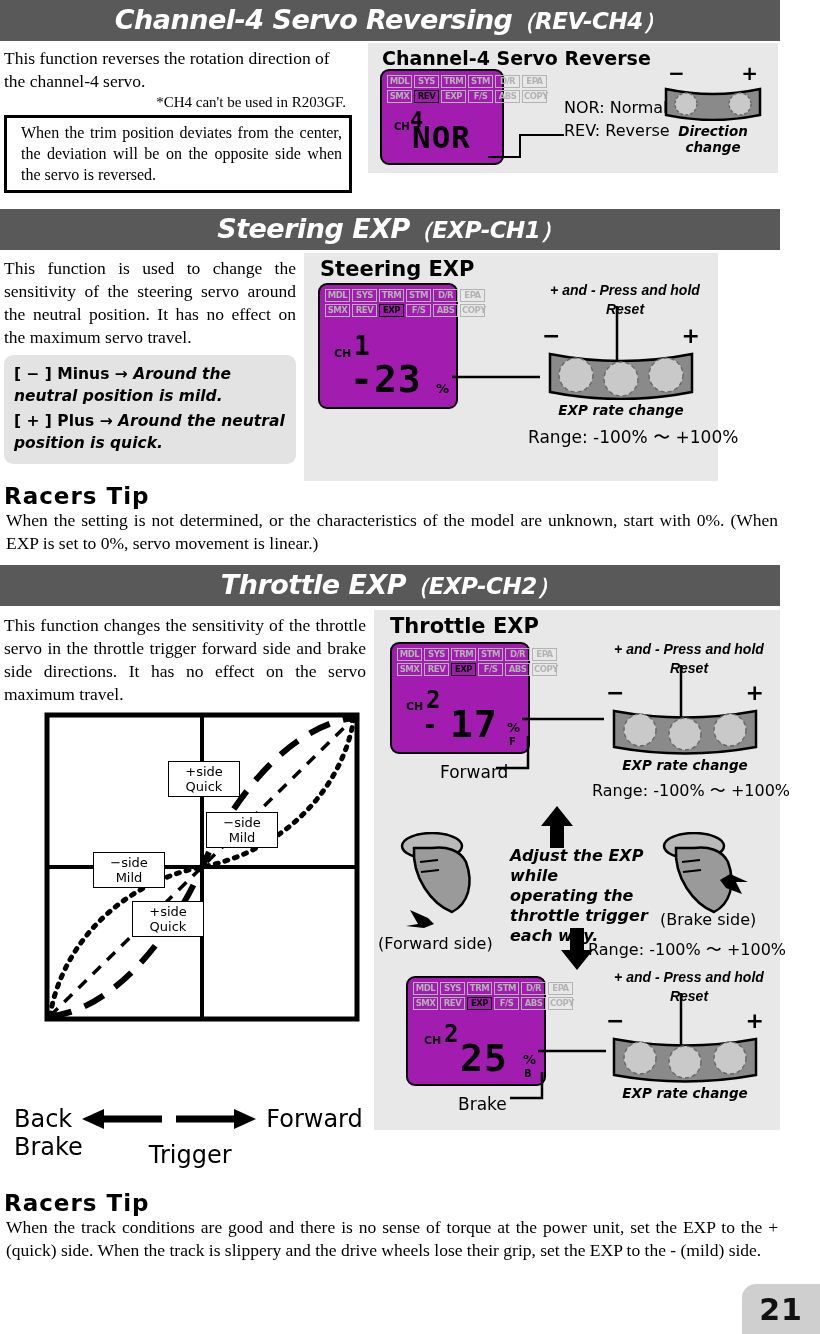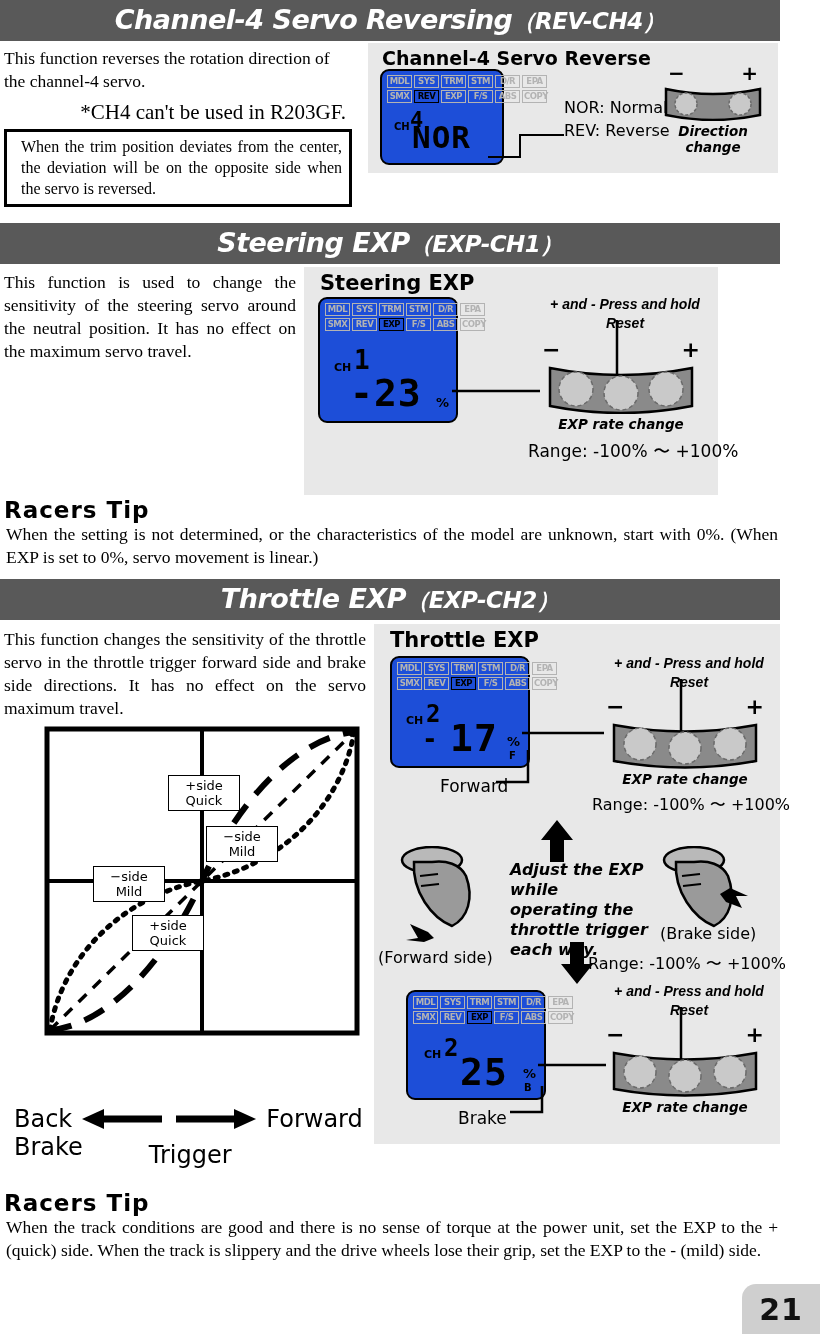--- a/index.html
+++ b/index.html
@@ -40,24 +40,24 @@
   .col-left { width: 370px; padding: 4px 8px 0 4px; }
   .col-right { flex: 1; }
 
   .body-text {
     font-family: "Liberation Serif", serif;
     font-size: 17.5px;
     line-height: 23px;
     text-align: justify;
   }
   .note-star {
-    font-size: 21px;
+    font-size: 15px;
     text-align: right;
     padding-right: 6px;
-    margin-top: 7px;
+    margin-top: 1px;
   }
   .box-black {
     border: 3px solid #000;
     padding: 4px 7px 5px 14px;
     font-size: 16px;
     line-height: 21px;
     text-align: justify;
     margin-top: 4px;
   }
   .box-gray {
@@ -81,21 +81,21 @@
     font-family: "DejaVu Sans", sans-serif;
     font-weight: bold;
     font-size: 19px;
     padding: 4px 0 2px 14px;
   }
 
   
   .lcd {
     border: 2.5px solid #000;
     border-radius: 9px;
-    background: #1d4ed8;
+    background: #a21caf;
     position: relative;
   }
   .lcd-tags { padding: 4px 4px 0 5px; }
   .tagrow { display: flex; gap: 2px; }
   .tag {
     border: 1.5px solid #b3b3b3;
     color: #b3b3b3;
     font-family: "DejaVu Sans", sans-serif;
     font-weight: bold;
     font-size: 8.5px;
@@ -276,20 +276,30 @@
 </div>
 
 <div style="margin-top:16px;">
   <div class="hdr-bar hdr-main" style="width:780px;">
     <span>Steering EXP</span><span class="hdr-paren">（EXP-CH1）</span>
   </div>
 
   <div class="row" style="margin-top:3px;">
     <div class="col-left" style="width:304px;">
       <div class="body-text">This function is used to change the sensitivity of the steering servo around the neutral position. It has no effect on the maximum servo travel.</div>
+      <div class="box-gray">
+        <div>
+          <span>[ − ] Minus →</span>
+          <span class="ital">Around the neutral position is mild.</span>
+        </div>
+        <div style="margin-top:3px;">
+          <span>[ + ] Plus →</span>
+          <span class="ital">Around the neutral position is quick.</span>
+        </div>
+      </div>
     </div>
 
     <div class="col-right">
       <div class="panel" style="width:414px;height:228px;">
         <div class="panel-title" style="font-size:21px;padding-left:16px;">Steering EXP</div>
 
         <div class="lcd" style="position:absolute;left:14px;top:30px;width:140px;height:126px;">
           <div class="lcd-tags">
             <div class="tagrow">
               <span class="tag">MDL</span>

